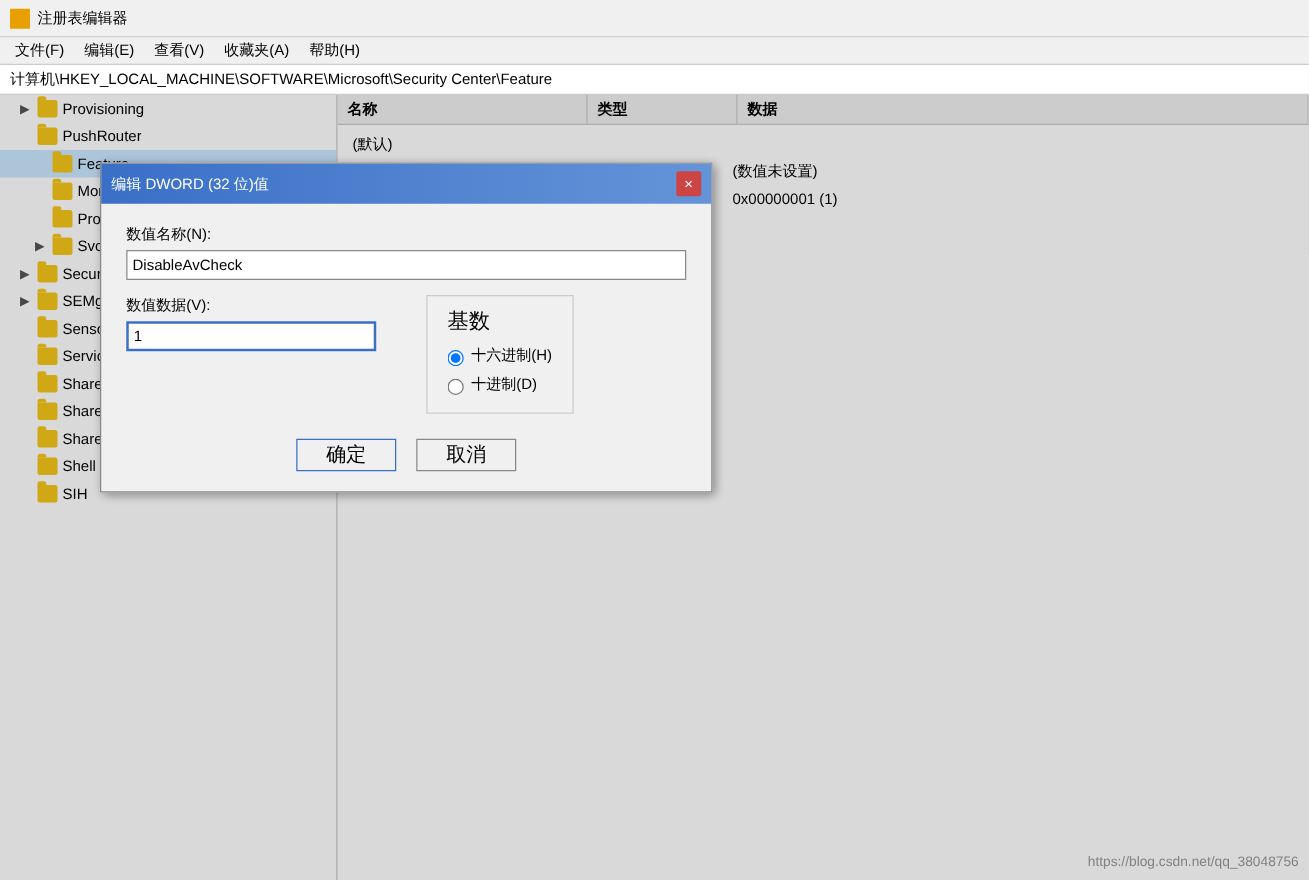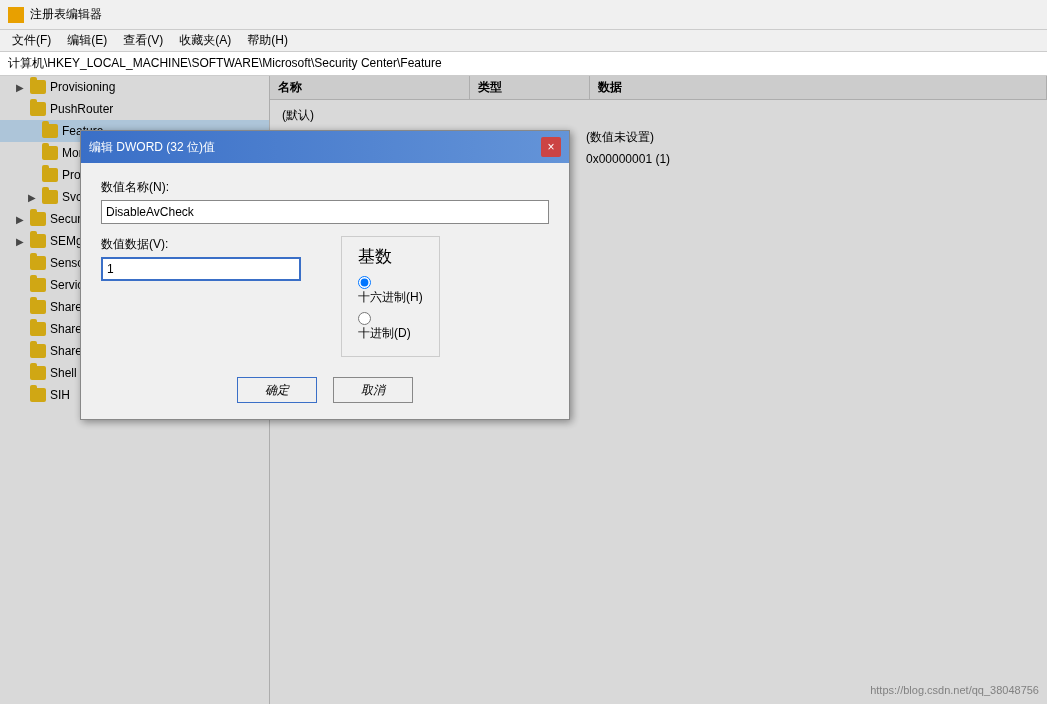--- a/index.html
+++ b/index.html
@@ -245,46 +245,44 @@
       border: 1px solid #ccc;
       padding: 8px 16px;
       margin-left: 20px;
     }
     .base-group-title {
       font-size: 17px;
       margin-bottom: 8px;
     }
     .radio-item {
       display: flex;
-      align-items: flex-start;
+      align-items: flex-end;
       margin-bottom: 6px;
       font-size: 12px;
-      flex-direction: column;
     }
     .radio-item input[type=radio] {
       margin-right: 6px;
     }
 
     .dialog-buttons {
       display: flex;
       justify-content: center;
       gap: 16px;
       padding: 8px 0 16px 0;
     }
     .btn {
       width: 80px;
       height: 26px;
       border: 1px solid #888;
       background: #f0f0f0;
       cursor: pointer;
-      font-size: 12px;
+      font-size: 16px;
       display: flex;
       align-items: center;
       justify-content: center;
-      font-style: italic;
     }
     .btn.primary {
       border: 1px solid #3a6fc7;
     }
 
     
     .tree-items::-webkit-scrollbar {
       width: 10px;
     }
     .tree-items::-webkit-scrollbar-track {

